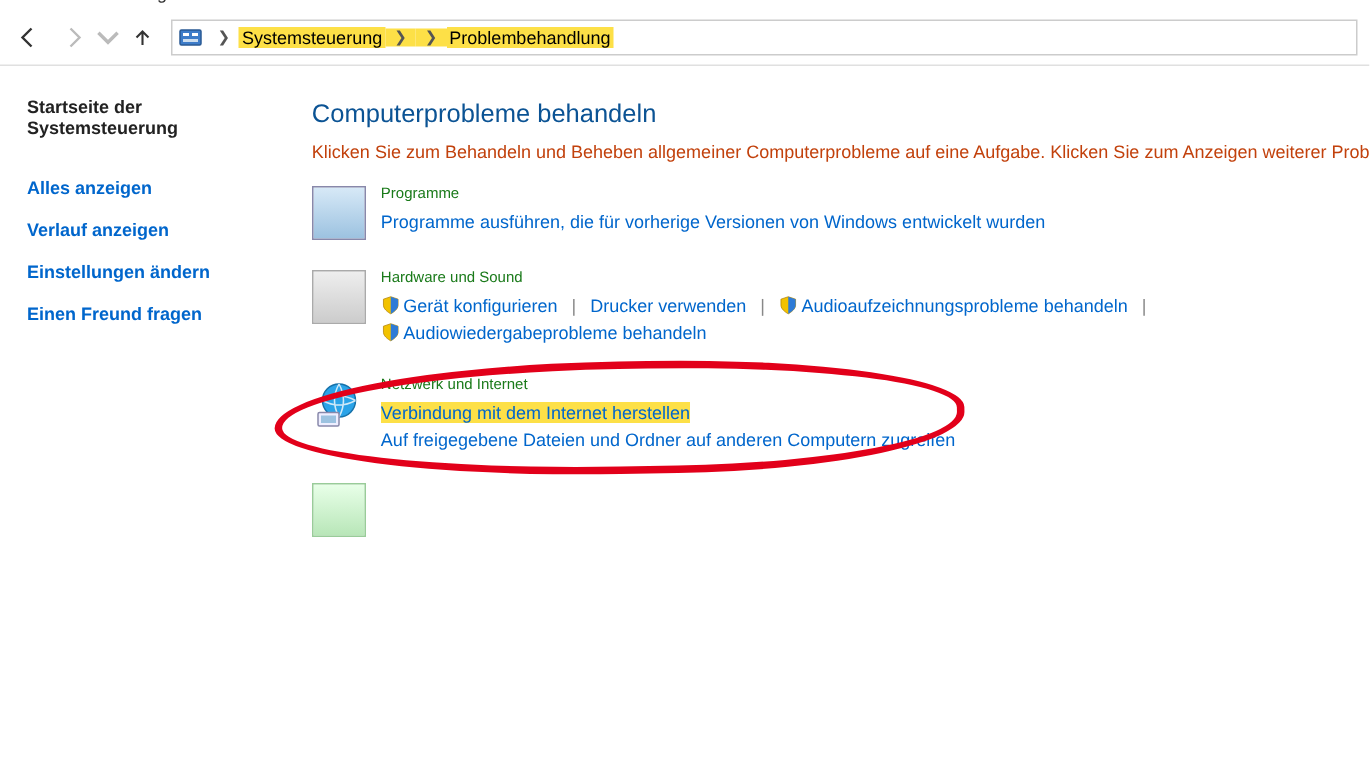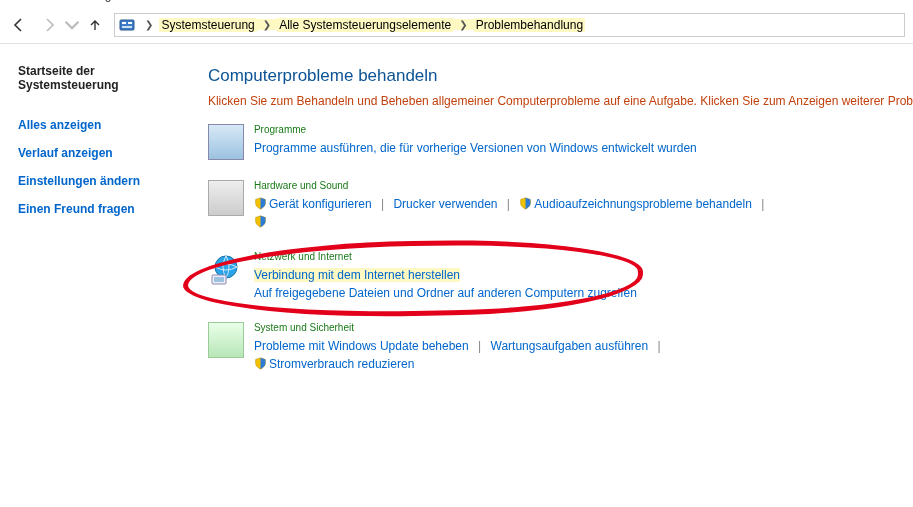--- a/index.html
+++ b/index.html
@@ -52,21 +52,21 @@
     background: #fff;
   }
   .addr-icon {
     width: 16px; height: 16px;
     margin-right: 4px;
     display: inline-flex;
     align-items: center; justify-content: center;
   }
   .addr-crumb { padding: 0 2px; }
   .addr-sep { padding: 0 6px; color: #555; font-size: 10px; }
-  .hl-yellow { background: #fef9c3; }
+  .hl-yellow { background: #fde047; }
   .content-area {
     display: flex;
     position: absolute;
     top: 44px; left: 0; right: 0; bottom: 0;
   }
   .sidebar {
     width: 220px;
     padding: 20px 18px;
     font-size: 12px;
     font-weight: bold;
@@ -183,21 +183,20 @@
       <svg viewBox="0 0 16 16" width="16" height="16">
         <rect x="1" y="3" width="14" height="10" rx="1" fill="#3d7cc9" stroke="#2a5a94"></rect>
         <rect x="3" y="5" width="4" height="2" fill="#fff"></rect>
         <rect x="9" y="5" width="4" height="2" fill="#fff"></rect>
         <rect x="3" y="9" width="10" height="2" fill="#cde"></rect>
       </svg>
     </span>
     <span class="addr-sep">❯</span>
     <span class="addr-crumb hl-yellow">Systemsteuerung</span>
     <span class="addr-sep hl-yellow">❯</span>
-    <span class="addr-crumb hl-yellow">Alle Systemsteuerungselemente</span>
     <span class="addr-sep hl-yellow">❯</span>
     <span class="addr-crumb hl-yellow">Problembehandlung</span>
   </div>
 </div>
 
 <div class="content-area">
 
   <div class="sidebar">
     <div class="home">Startseite der Systemsteuerung</div>
     <div class="linklist">
@@ -242,21 +241,21 @@
                 <path d="M8 1 L8 15 C8 15 14 12 14 8 V3 Z" fill="#2e7bd6"></path>
               </svg>
           </span><a href="#">Audioaufzeichnungsprobleme behandeln</a>
           <span class="sep">|</span>
           <br>
           <span class="shield">
             <svg viewBox="0 0 16 16" width="13" height="13">
                 <path d="M8 1 L14 3 V8 C14 12 8 15 8 15 C8 15 2 12 2 8 V3 Z" fill="#f2c200" stroke="#b08000" stroke-width="0.6"></path>
                 <path d="M8 1 L8 15 C8 15 14 12 14 8 V3 Z" fill="#2e7bd6"></path>
               </svg>
-          </span>
+          </span><a href="#">Audiowiedergabeprobleme behandeln</a>
         </div>
       </div>
     </div>
 
     <div class="cat" style="position:relative;">
       <div class="red-circle c1"></div>
       <div class="cat-icon ico-net">
         <svg viewBox="0 0 36 36" width="36" height="36">
           <circle cx="18" cy="16" r="11" fill="#2aa3e8" stroke="#1771a8"></circle>
           <path d="M7 16 Q18 10 29 16 M7 16 Q18 22 29 16 M18 5 Q12 16 18 27 M18 5 Q24 16 18 27" fill="none" stroke="#cfe9f8" stroke-width="1"></path>
@@ -268,32 +267,16 @@
         <h2>Netzwerk und Internet</h2>
         <div class="linkrow">
           <a href="#" class="hl-yellow">Verbindung mit dem Internet herstellen</a><br>
           <a href="#">Auf freigegebene Dateien und Ordner auf anderen Computern zugreifen</a>
         </div>
       </div>
     </div>
 
     <div class="cat">
       <div class="cat-icon ico-sys"></div>
-      <div class="cat-body">
-        <h2>System und Sicherheit</h2>
-        <div class="linkrow">
-          <a href="#">Probleme mit Windows Update beheben</a>
-          <span class="sep">|</span>
-          <a href="#">Wartungsaufgaben ausführen</a>
-          <span class="sep">|</span>
-          <br>
-          <span class="shield">
-            <svg viewBox="0 0 16 16" width="13" height="13">
-                <path d="M8 1 L14 3 V8 C14 12 8 15 8 15 C8 15 2 12 2 8 V3 Z" fill="#f2c200" stroke="#b08000" stroke-width="0.6"></path>
-                <path d="M8 1 L8 15 C8 15 14 12 14 8 V3 Z" fill="#2e7bd6"></path>
-              </svg>
-          </span><a href="#">Stromverbrauch reduzieren</a>
-        </div>
-      </div>
     </div>
 
   </div>
 </div>
 
 </body></html>

